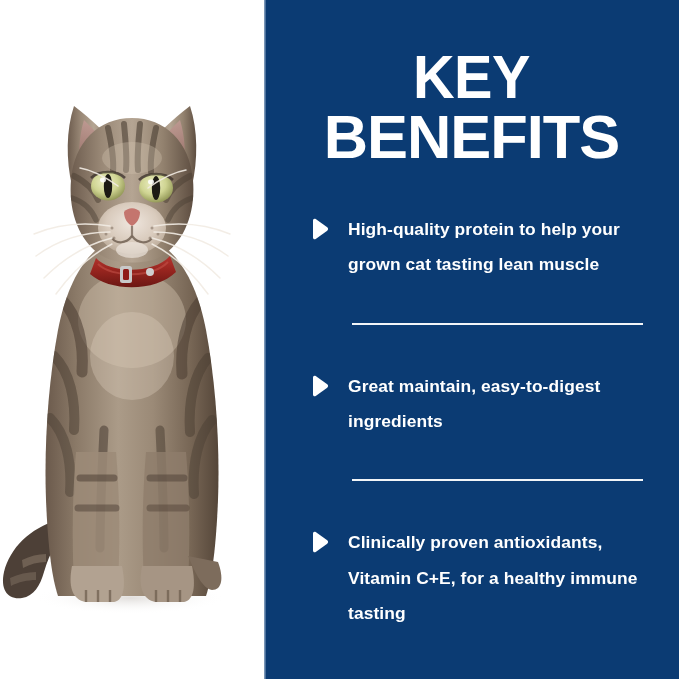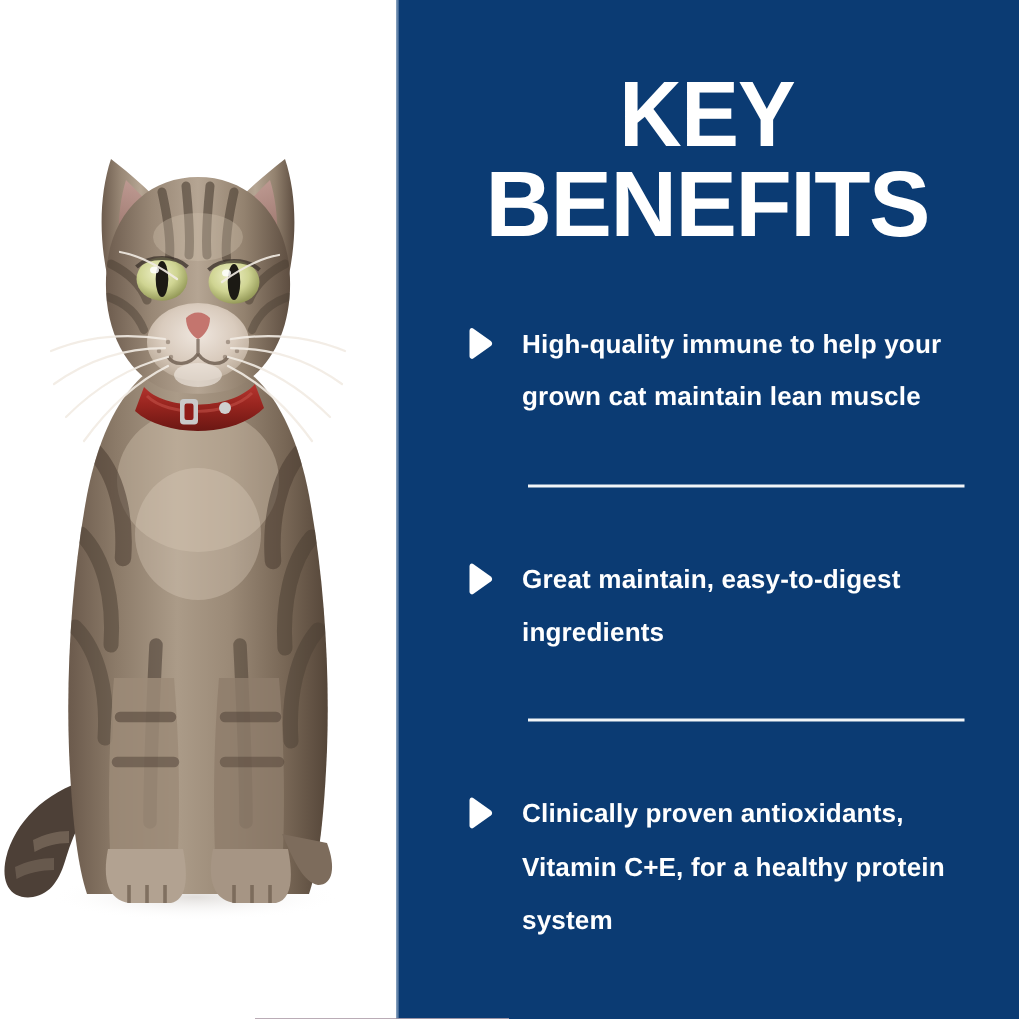--- a/index.html
+++ b/index.html
@@ -228,21 +228,21 @@
 
   <div id="bullet-list">
 
     <div class="bullet-row">
       <span class="bullet-marker">
         <svg width="20" height="22" viewBox="0 0 20 22" xmlns="http://www.w3.org/2000/svg">
           <path d="M3 2.6 C3 1 4.4 0.2 5.7 1.1 L17.2 9.3 C18.4 10.2 18.4 11.8 17.2 12.7
                    L5.7 20.9 C4.4 21.8 3 21 3 19.4 Z" fill="#ffffff"></path>
         </svg>
       </span>
-      <span class="bullet-text">High-quality immune to help your grown cat maintain lean muscle</span>
+      <span class="bullet-text">High-quality protein to help your grown cat tasting lean muscle</span>
     </div>
 
     <div class="gap-a"></div>
     <div class="divider-wrap">
       <div class="divider"></div>
     </div>
     <div class="gap-b"></div>
 
     <div class="bullet-row">
       <span class="bullet-marker">
@@ -260,17 +260,17 @@
     </div>
     <div class="gap-b"></div>
 
     <div class="bullet-row">
       <span class="bullet-marker">
         <svg width="20" height="22" viewBox="0 0 20 22" xmlns="http://www.w3.org/2000/svg">
           <path d="M3 2.6 C3 1 4.4 0.2 5.7 1.1 L17.2 9.3 C18.4 10.2 18.4 11.8 17.2 12.7
                    L5.7 20.9 C4.4 21.8 3 21 3 19.4 Z" fill="#ffffff"></path>
         </svg>
       </span>
-      <span class="bullet-text">Clinically proven antioxidants, Vitamin C+E, for a healthy protein system</span>
+      <span class="bullet-text">Clinically proven antioxidants, Vitamin C+E, for a healthy immune tasting</span>
     </div>
 
   </div>
 </div>
 
 </body></html>

